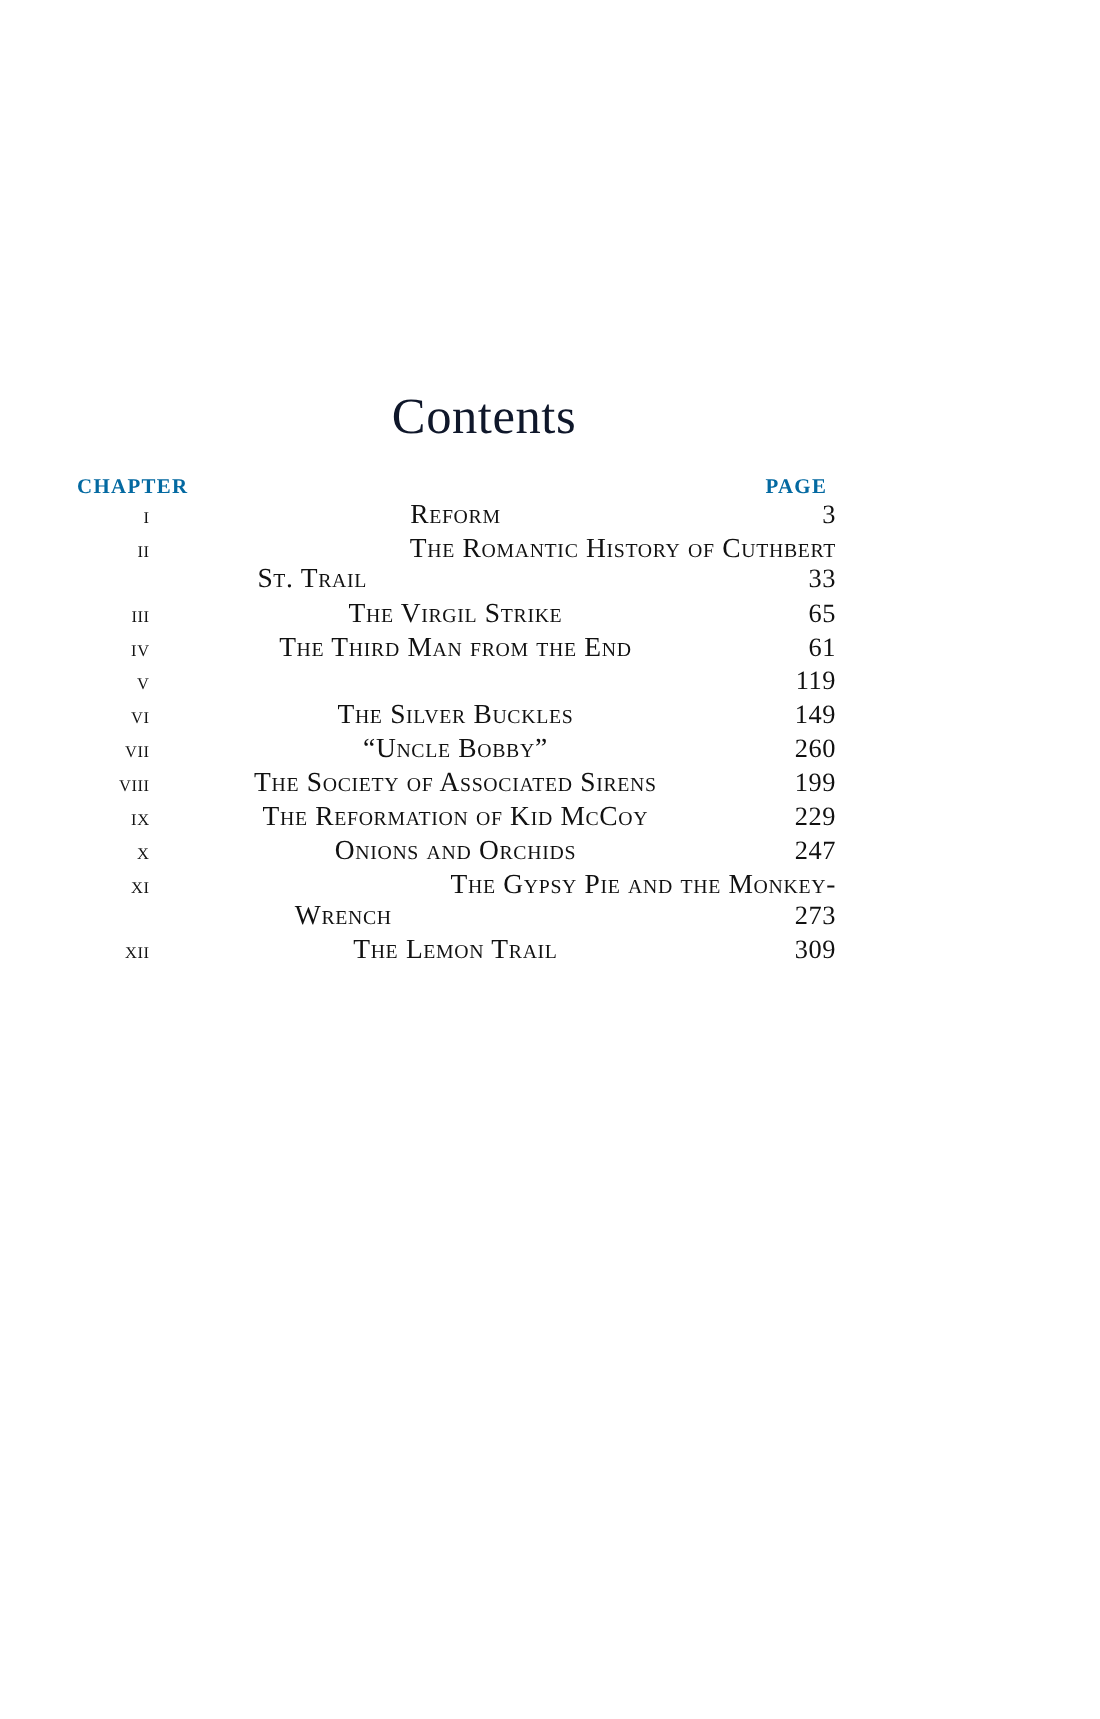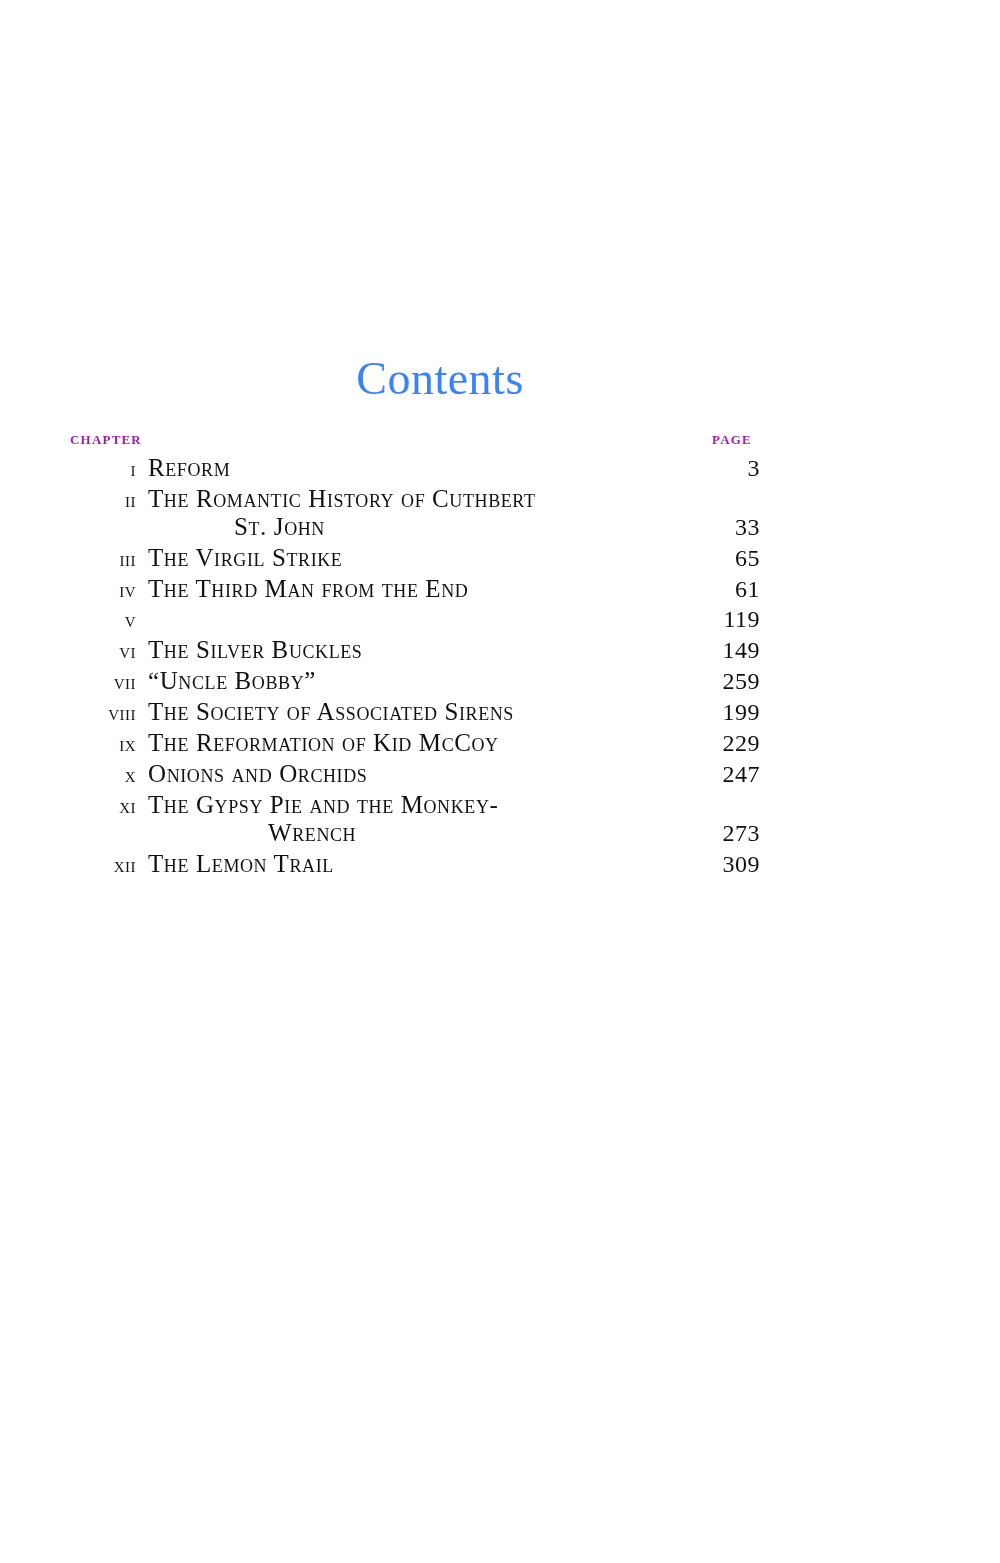--- a/index.html
+++ b/index.html
@@ -23,36 +23,36 @@
   }
   .title {
     position: absolute;
     left: 0;
     top: 352px;
     width: 880px;
     text-align: center;
     font-size: 46px;
     font-family: "Liberation Serif", "DejaVu Serif", serif;
     letter-spacing: 0.5px;
-    color: #3b82f6;
+    color: #0f172a;
   }
   .toc {
     position: absolute;
     left: 70px;
     top: 432px;
     width: 690px;
   }
   .headrow {
     position: relative;
     height: 22px;
-    font-size: 13px;
+    font-size: 19px;
     letter-spacing: 1.2px;
     font-variant: small-caps;
     text-transform: uppercase;
-    color: #a21caf;
+    color: #0369a1;
     font-weight: bold;
   }
   .headrow .h-chapter {
     position: absolute;
     left: 0;
     top: 0;
   }
   .headrow .h-page {
     position: absolute;
     right: 8px;
@@ -79,20 +79,21 @@
     color: #141414;
     white-space: nowrap;
   }
   .title-cell {
     flex: 1 1 auto;
     font-size: 25px;
     font-variant: small-caps;
     letter-spacing: 0.6px;
     color: #111;
     white-space: nowrap;
+    text-align: right;
   }
   .dots {
     flex: 1 1 auto;
     position: relative;
     height: 1px;
     margin: 0 10px 0 14px;
     overflow: hidden;
   }
   .dots::before {
     content: "";
@@ -135,21 +136,21 @@
       </div>
     </div>
 
     <div class="entry">
       <div class="line nodots">
         <span class="num">II</span>
         <span class="title-cell">The Romantic History of Cuthbert</span>
       </div>
       <div class="line">
         <span class="num"></span>
-        <span class="title-cell" style="padding-left:86px;flex:0 0 auto;">St. John</span>
+        <span class="title-cell" style="padding-left:86px;flex:0 0 auto;">St. Trail</span>
         <span class="dots"></span>
         <span class="pg">33</span>
       </div>
     </div>
 
     <div class="entry">
       <div class="line">
         <span class="num">III</span>
         <span class="title-cell">The Virgil Strike</span>
         <span class="dots"></span>
@@ -181,21 +182,21 @@
         <span class="dots"></span>
         <span class="pg">149</span>
       </div>
     </div>
 
     <div class="entry">
       <div class="line">
         <span class="num">VII</span>
         <span class="title-cell">“Uncle Bobby”</span>
         <span class="dots"></span>
-        <span class="pg">259</span>
+        <span class="pg">260</span>
       </div>
     </div>
 
     <div class="entry">
       <div class="line">
         <span class="num">VIII</span>
         <span class="title-cell">The Society of Associated Sirens</span>
         <span class="dots"></span>
         <span class="pg">199</span>
       </div>

